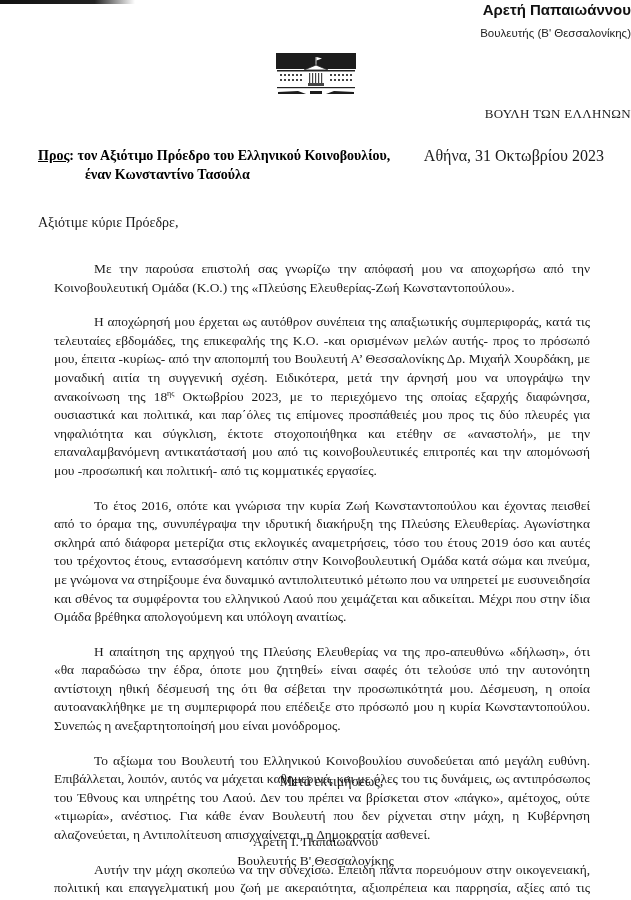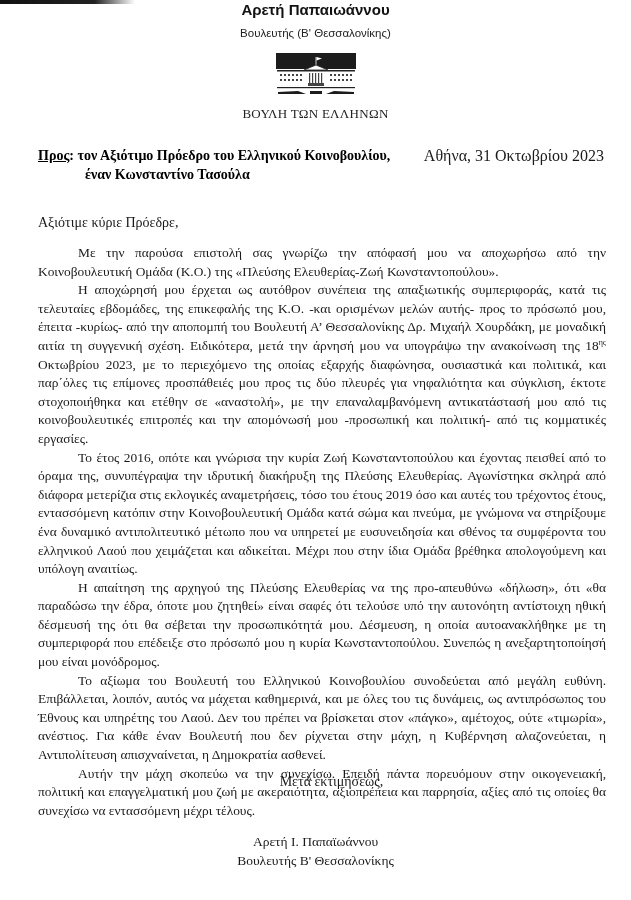--- a/index.html
+++ b/index.html
@@ -6,21 +6,21 @@
   body {
     width: 631px; height: 900px; overflow: hidden;
     background: #ffffff; position: relative;
     font-family: "Liberation Serif", serif;
     color: #1a1a1a;
   }
   .scan-edge {
     position: absolute; left: 0; top: 0; width: 135px; height: 4px;
     background: linear-gradient(to right, #111 0%, #222 70%, rgba(40,40,40,0) 100%);
   }
-  .letterhead { position: absolute; left: 0; top: 0; width: 631px; text-align: center; }
+  .letterhead { position: absolute; left: 0; top: 0; width: 631px; text-align: right; }
   .lh-name {
     font-family: "Liberation Sans", sans-serif; font-weight: bold;
     font-size: 15px; margin-top: 1px; line-height: 17px; color: #111;
   }
   .lh-role {
     font-family: "Liberation Sans", sans-serif;
     font-size: 11.5px; line-height: 14px; color: #222; margin-top: 8px;
   }
   .logo { display: block; margin: 13px auto 0; width: 80px; height: 48px; }
   .lh-parl {
@@ -39,21 +39,21 @@
     font-size: 16px; line-height: 19px;
   }
   .salutation {
     position: absolute; left: 38px; top: 213px;
     font-size: 14px; line-height: 19px;
   }
   .body {
     position: absolute; left: 38px; top: 244px; width: 568px;
     font-size: 13.4px; line-height: 18.6px; text-align: justify;
   }
-  .body p { margin: 0; text-indent: 40px; }
+  .body p { margin: 16px; text-indent: 40px; }
   .body sup { font-size: 8px; line-height: 0; }
   .closing {
     position: absolute; left: 16px; width: 631px; top: 772px;
     text-align: center; font-size: 14px; line-height: 19px;
   }
   .signature {
     position: absolute; left: 0; width: 631px; top: 832px;
     text-align: center; font-size: 13.5px; line-height: 19px;
   }
 </style>

